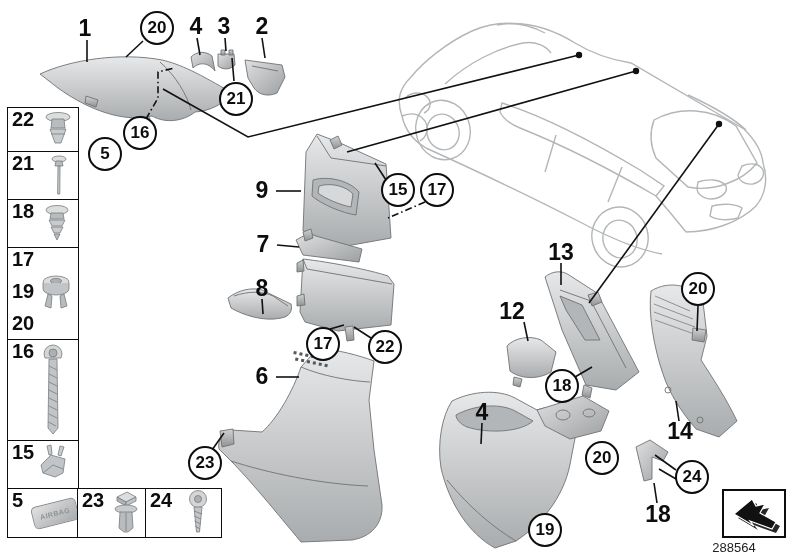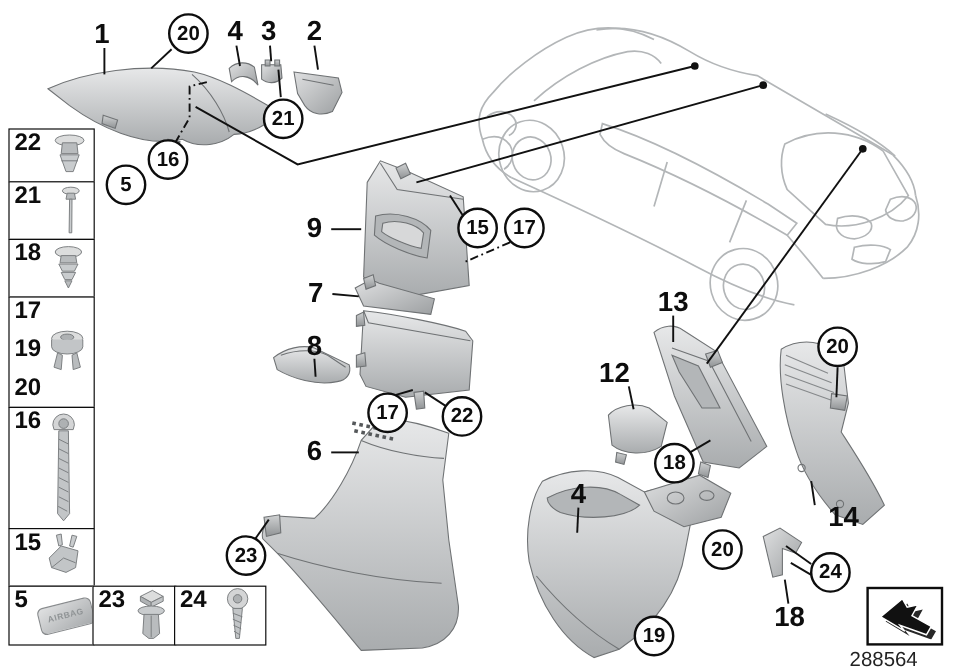--- a/index.html
+++ b/index.html
@@ -13,22 +13,22 @@
   .sbox{position:absolute;box-sizing:border-box;border:1.6px solid #0d0d0d;background:#fff;z-index:4;}
   .snum{position:absolute;left:4px;top:0px;font-weight:bold;font-size:20px;color:#0d0d0d;}
   .snum2{position:absolute;left:4px;font-weight:bold;font-size:20px;color:#0d0d0d;}
   .sicon{position:absolute;right:3px;top:50%;transform:translateY(-50%);}
   .cap{position:absolute;left:24px;top:13px;width:44px;height:21px;border-radius:5px;
        transform:rotate(-14deg);background:linear-gradient(155deg,#e0e1e2,#a7aaac);
        border:1px solid #898c8e;display:flex;align-items:center;justify-content:center;}
   .cap span{font-weight:bold;font-size:7px;letter-spacing:.5px;color:#90瀬;color:#8f9395;}
   #symbolbox{position:absolute;left:722px;top:489px;width:64px;height:49px;box-sizing:border-box;
              border:2px solid #0d0d0d;background:#fff;display:flex;align-items:center;justify-content:center;z-index:4;}
-  #docnum{position:absolute;left:708px;top:540px;width:84px;
-          font-size:17px;color:#222;z-index:4;}
+  #docnum{position:absolute;left:692px;top:540px;width:84px;text-align:center;
+          font-size:13px;color:#222;z-index:4;}
 </style>
 </head>
 <body>
 
 <div id="stage">
 
 <svg id="artwork" width="800" height="560" viewBox="0 0 800 560">
   <defs>
     <linearGradient id="g1" x1="0" y1="0" x2="0" y2="1">
       <stop offset="0" stop-color="#e7e8e9"></stop>
@@ -216,21 +216,21 @@
 <div class="pl" style="left:196px;top:26px">4</div>
 <div class="pl" style="left:224px;top:26px">3</div>
 <div class="pl" style="left:262px;top:26px">2</div>
 <div class="pl" style="left:262px;top:190px">9</div>
 <div class="pl" style="left:263px;top:244px">7</div>
 <div class="pl" style="left:262px;top:288px">8</div>
 <div class="pl" style="left:262px;top:376px">6</div>
 <div class="pl" style="left:561px;top:252px">13</div>
 <div class="pl" style="left:512px;top:311px">12</div>
 <div class="pl" style="left:482px;top:412px">4</div>
-<div class="pl" style="left:703px;top:431px">14</div>
+<div class="pl" style="left:680px;top:431px">14</div>
 <div class="pl" style="left:658px;top:514px">18</div>
 
 <div class="co" style="left:140px;top:11px">20</div>
 <div class="co" style="left:219px;top:82px">21</div>
 <div class="co" style="left:123px;top:116px">16</div>
 <div class="co" style="left:88px;top:137px">5</div>
 <div class="co" style="left:381px;top:173px">15</div>
 <div class="co" style="left:420px;top:173px">17</div>
 <div class="co" style="left:306px;top:327px">17</div>
 <div class="co" style="left:368px;top:330px">22</div>

